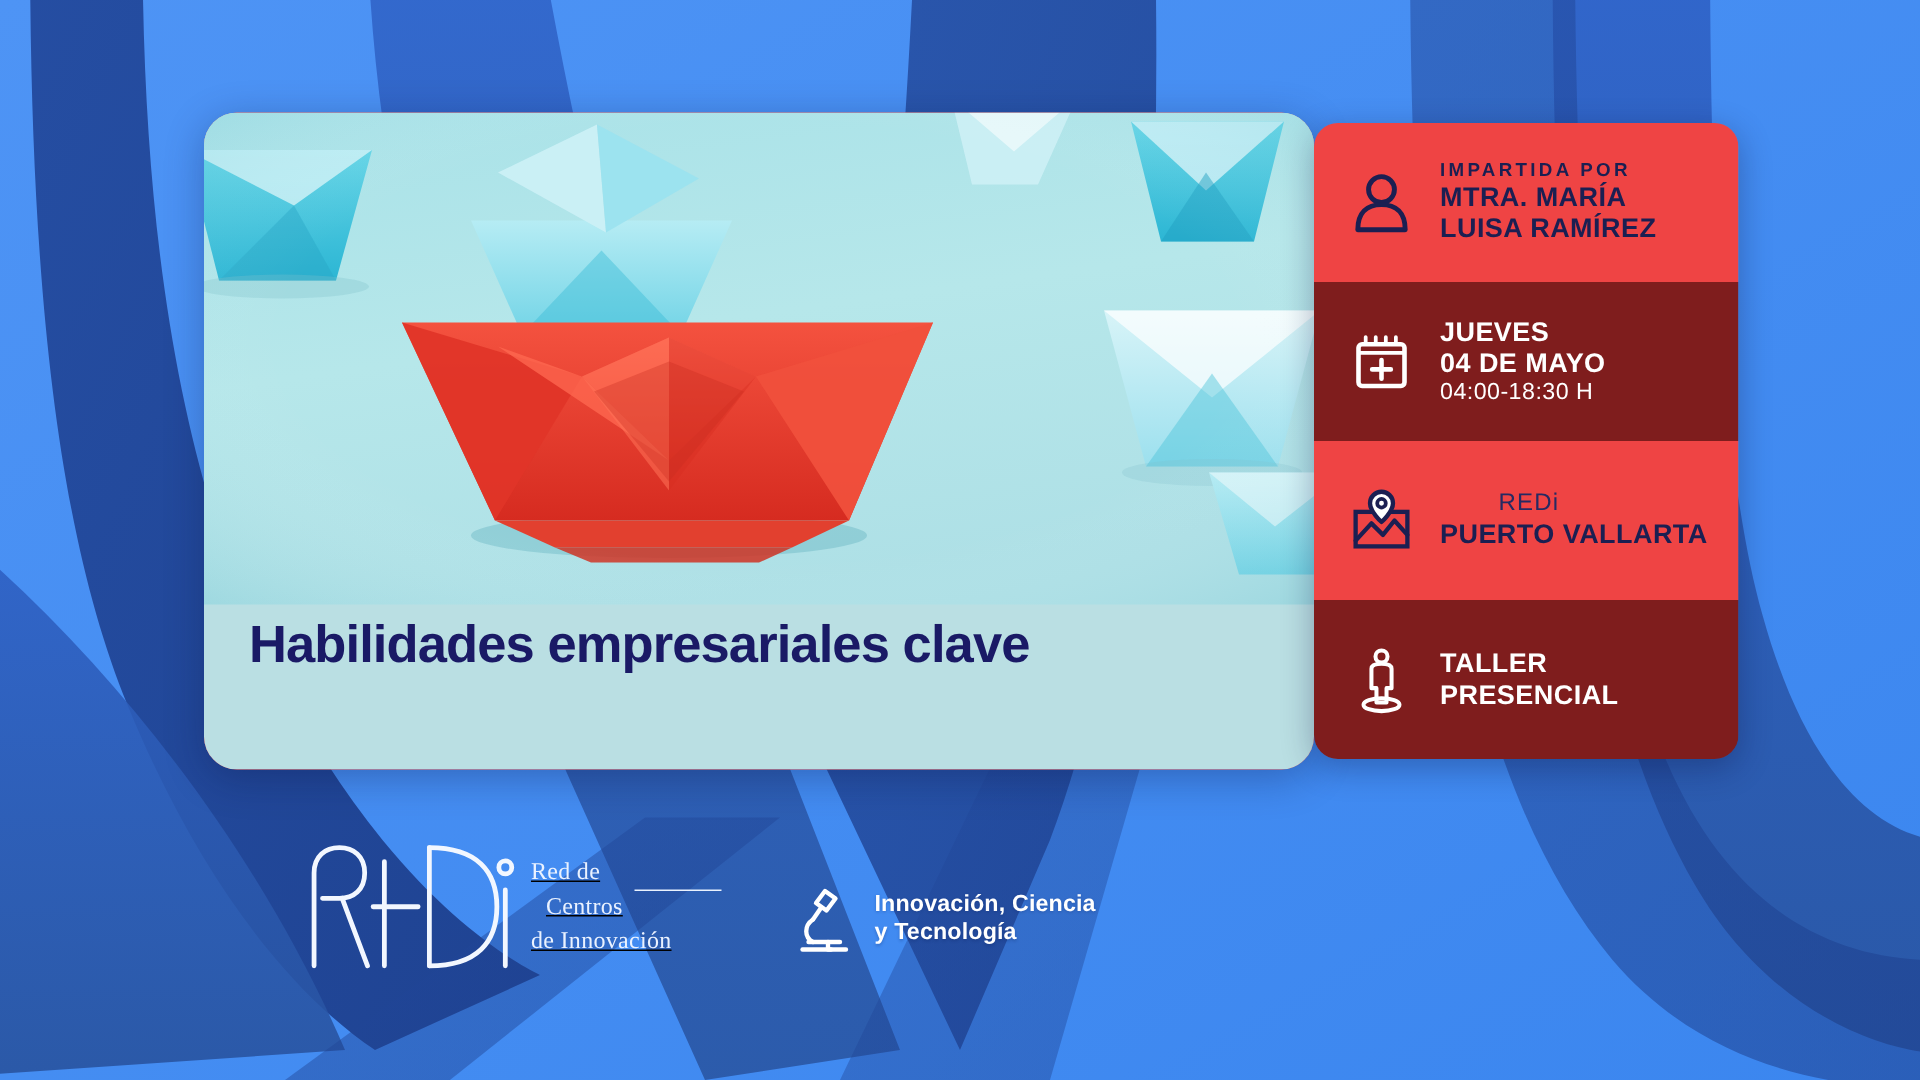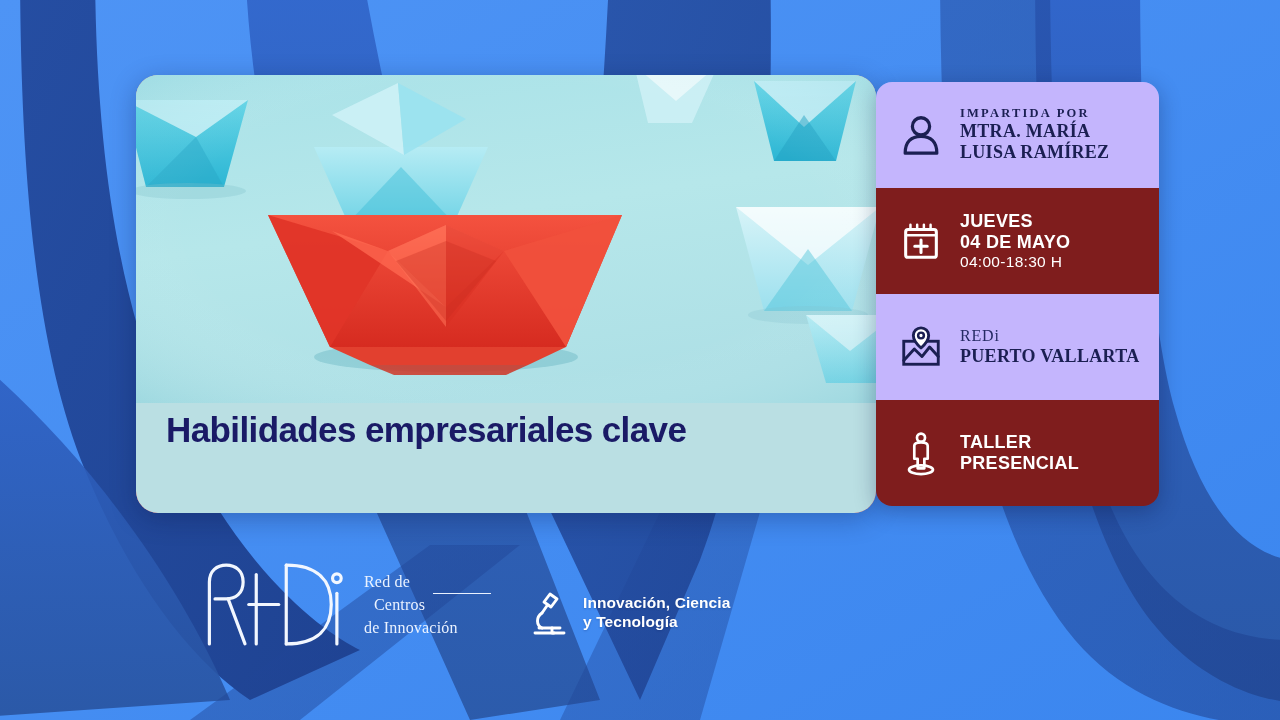--- a/index.html
+++ b/index.html
@@ -51,46 +51,46 @@
     left:876px; top:82px;
     width:283px; height:424px;
     border-radius:16px;
     overflow:hidden;
     box-shadow:0 6px 22px rgba(8,16,60,.32);
   }
   .info-row {
     display:flex; align-items:center;
     height:106px; padding:0 14px 0 22px; gap:16px;
   }
-  .info-row.light { background:#c4b5fd;font-family:Liberation Serif, serif; }
+  .info-row.light { background:#ef4444; }
   .info-row.dark  { background:#7f1d1d;align-items:center; }
   .row-icon { flex:0 0 auto; width:46px; height:46px; display:block; }
   .row-text { line-height:1.18; }
   .t-small {
     font-size:12.5px; font-weight:bold; letter-spacing:2.2px;
   }
   .t-big {
     font-size:18px; font-weight:bold; letter-spacing:.3px;
   }
   .t-mid {
     font-size:15.5px; font-weight:400; letter-spacing:.3px;
   }
   .info-row.light .t-small,
   .info-row.light .t-big,
   .info-row.light .t-mid { color:#1b1f52; }
   .info-row.dark .t-small,
   .info-row.dark .t-big,
   .info-row.dark .t-mid { color:#ffffff; }
-  .t-place-small { font-size:16px; font-weight:400; letter-spacing:.8px; color:#252a63; }
+  .t-place-small { font-size:16px; font-weight:400; letter-spacing:.8px; color:#252a63;margin-left:39px; }
 
   
   #footer {
     position:absolute; left:0; bottom:0; width:1280px; height:175px;
   }
-  .logo-redi { position:absolute; left:200px; top:12px; display:flex; align-items:center; gap:14px; }
+  .logo-redi { position:absolute; left:200px; top:12px; display:flex; align-items:center; gap:4px;text-decoration:underline; }
   .redi-mark { width:150px; height:95px; display:block; }
   .redi-words {
     color:#eaf2ff; font-size:16px; line-height:1.45; letter-spacing:.2px;
     font-family:"Liberation Serif", serif;
     white-space:nowrap;
   }
   .redi-line-row { display:flex; gap:8px;margin-left:10px; }
   .redi-rule { display:inline-block; width:58px; height:1.5px; background:#eaf2ff; }
 
   .logo-ict { position:absolute; left:530px; top:44px; display:flex; align-items:center; gap:13px; }

